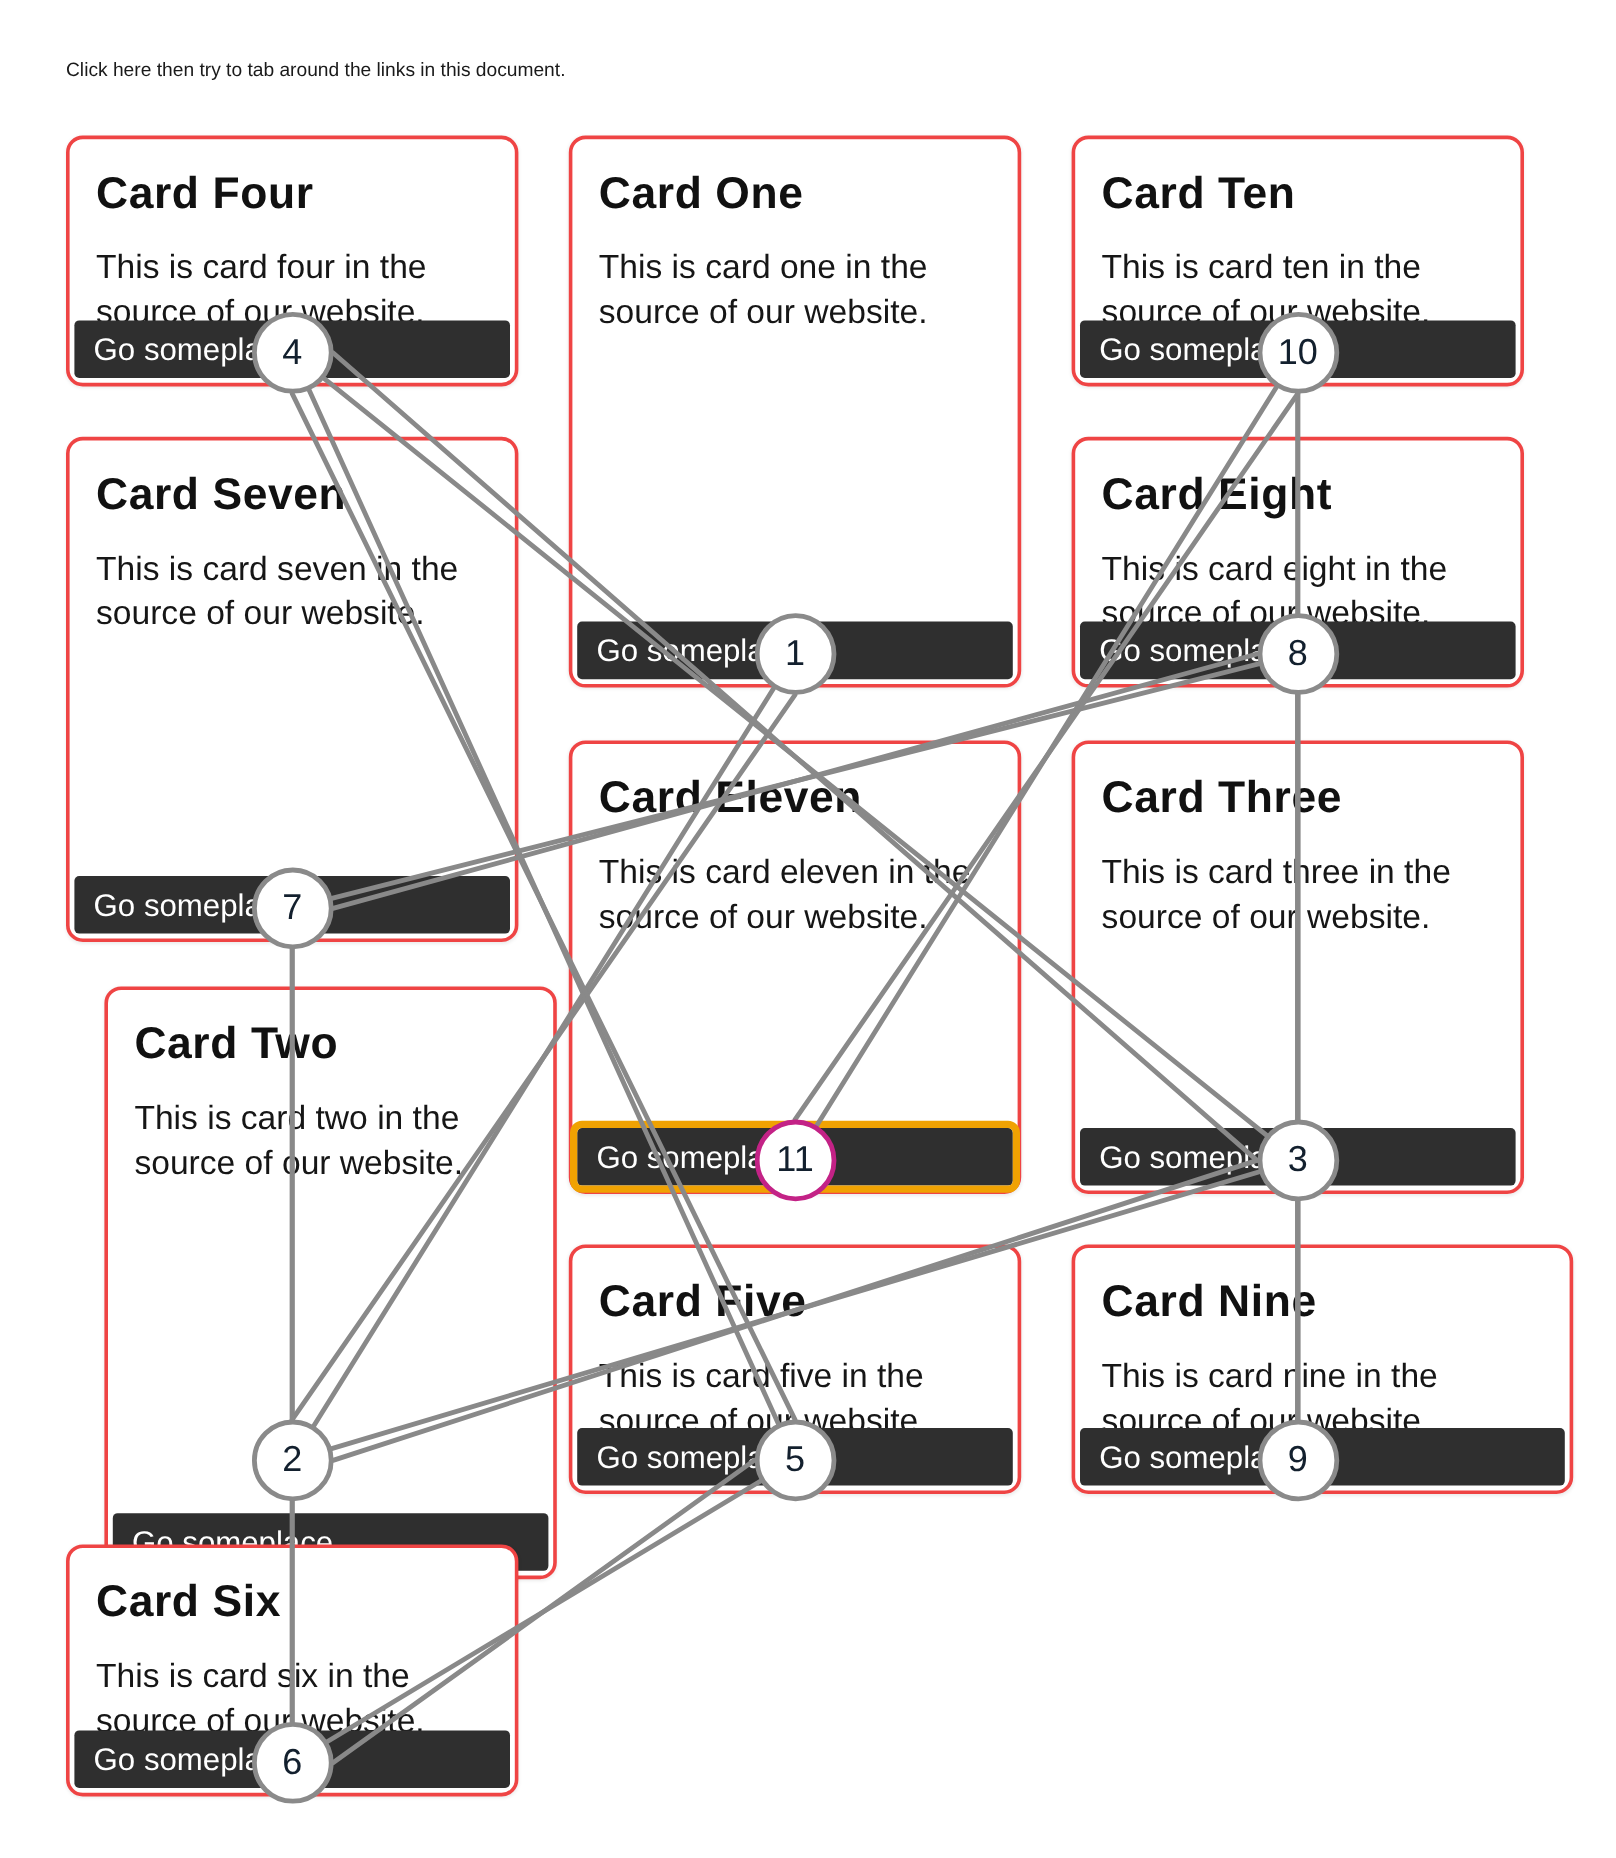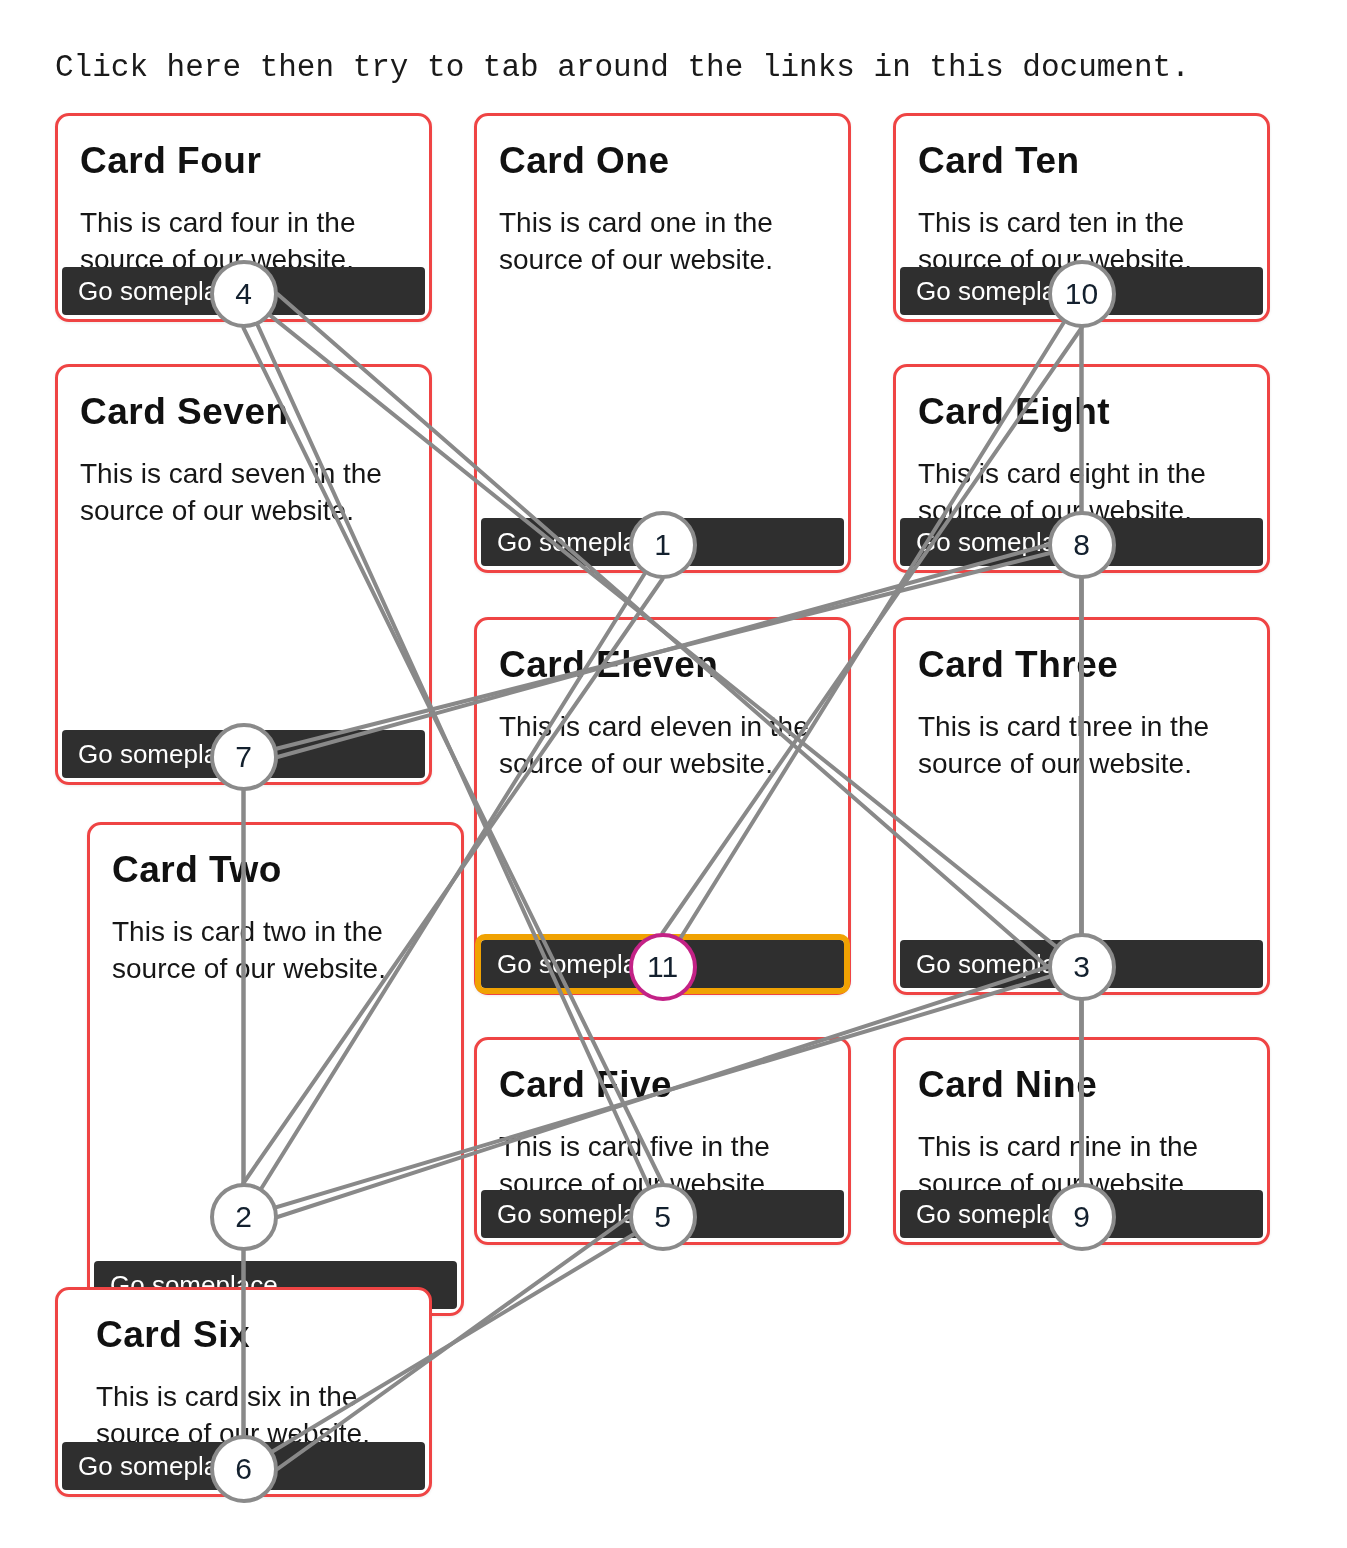--- a/index.html
+++ b/index.html
@@ -8,25 +8,24 @@
     position: relative;
     width: 1347px;
     height: 1548px;
     background: #ffffff;
     overflow: hidden;
   }
   #instruction {
     position: absolute;
     left: 55px;
     top: 50px;
-    font-size: 31px;
+    font-size: 16px;
     color: #1a1a1a;
     margin: 0;
     cursor: pointer;
-    font-family: Liberation Mono, monospace;
   }
   .card {
     position: absolute;
     background: #ffffff;
     border: 3px solid #ef4444;
     border-radius: 14px;
     box-shadow: 0 1px 3px rgba(0,0,0,0.08);
     box-sizing: border-box;
     z-index: 1;
   }
@@ -106,21 +105,21 @@
       <div class="card" style="left: 55px; top: 364px; width: 377px; height: 421px;">
     <h2>Card Seven</h2>
     <p>This is card seven in the source of our website.</p>
     <a class="go-btn" href="#">Go someplace</a>
   </div>
       <div class="card" style="left: 55px; top: 822px; width: 377px; height: 494px; margin-left: 32px;">
     <h2>Card Two</h2>
     <p>This is card two in the source of our website.</p>
     <a class="go-btn" href="#">Go someplace</a>
   </div>
-      <div class="card" style="left: 55px; top: 1287px; width: 377px; height: 210px; padding-left: 16px;">
+      <div class="card" style="left: 55px; top: 1287px; width: 377px; height: 210px;">
     <h2>Card Six</h2>
     <p>This is card six in the source of our website.</p>
     <a class="go-btn" href="#">Go someplace</a>
   </div>
       <div class="card" style="left: 474px; top: 113px; width: 377px; height: 460px;">
     <h2>Card One</h2>
     <p>This is card one in the source of our website.</p>
     <a class="go-btn" href="#">Go someplace</a>
   </div>
       <div class="card" style="left: 474px; top: 617px; width: 377px; height: 378px;">
@@ -141,21 +140,21 @@
       <div class="card" style="left: 893px; top: 364px; width: 377px; height: 209px;">
     <h2>Card Eight</h2>
     <p>This is card eight in the source of our website.</p>
     <a class="go-btn" href="#">Go someplace</a>
   </div>
       <div class="card" style="left: 893px; top: 617px; width: 377px; height: 378px;">
     <h2>Card Three</h2>
     <p>This is card three in the source of our website.</p>
     <a class="go-btn" href="#">Go someplace</a>
   </div>
-      <div class="card" style="left: 893px; top: 1037px; width: 377px; height: 208px;">
+      <div class="card" style="left: 893px; top: 1037px; width: 418px; height: 208px;">
     <h2>Card Nine</h2>
     <p>This is card nine in the source of our website.</p>
     <a class="go-btn" href="#">Go someplace</a>
   </div>
     </div>
   <svg id="lines-layer" width="1347" height="1548" viewBox="0 0 1347 1548">
       <line x1="662.5" y1="545" x2="243.5" y2="1217" stroke="#898989" stroke-width="4" stroke-linecap="round"></line>
       <line x1="662.5" y1="579" x2="243.5" y2="1183" stroke="#898989" stroke-width="4" stroke-linecap="round"></line>
       <line x1="243.5" y1="1217" x2="1081.5" y2="967" stroke="#898989" stroke-width="4" stroke-linecap="round"></line>
       <line x1="277.5" y1="1217" x2="1047.5" y2="967" stroke="#898989" stroke-width="4" stroke-linecap="round"></line>

